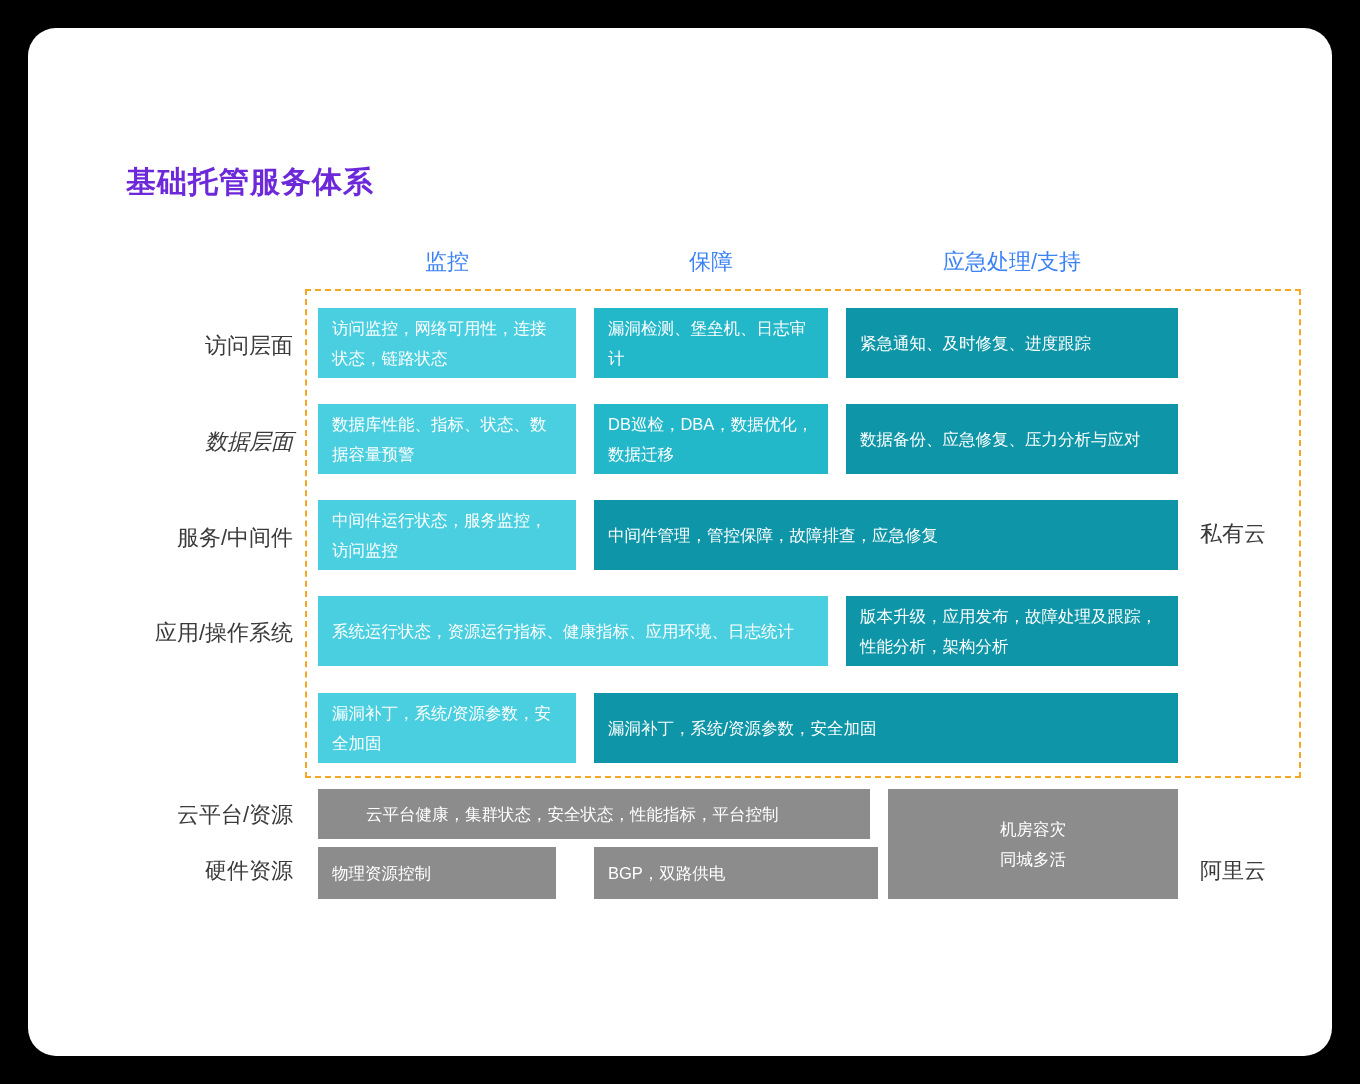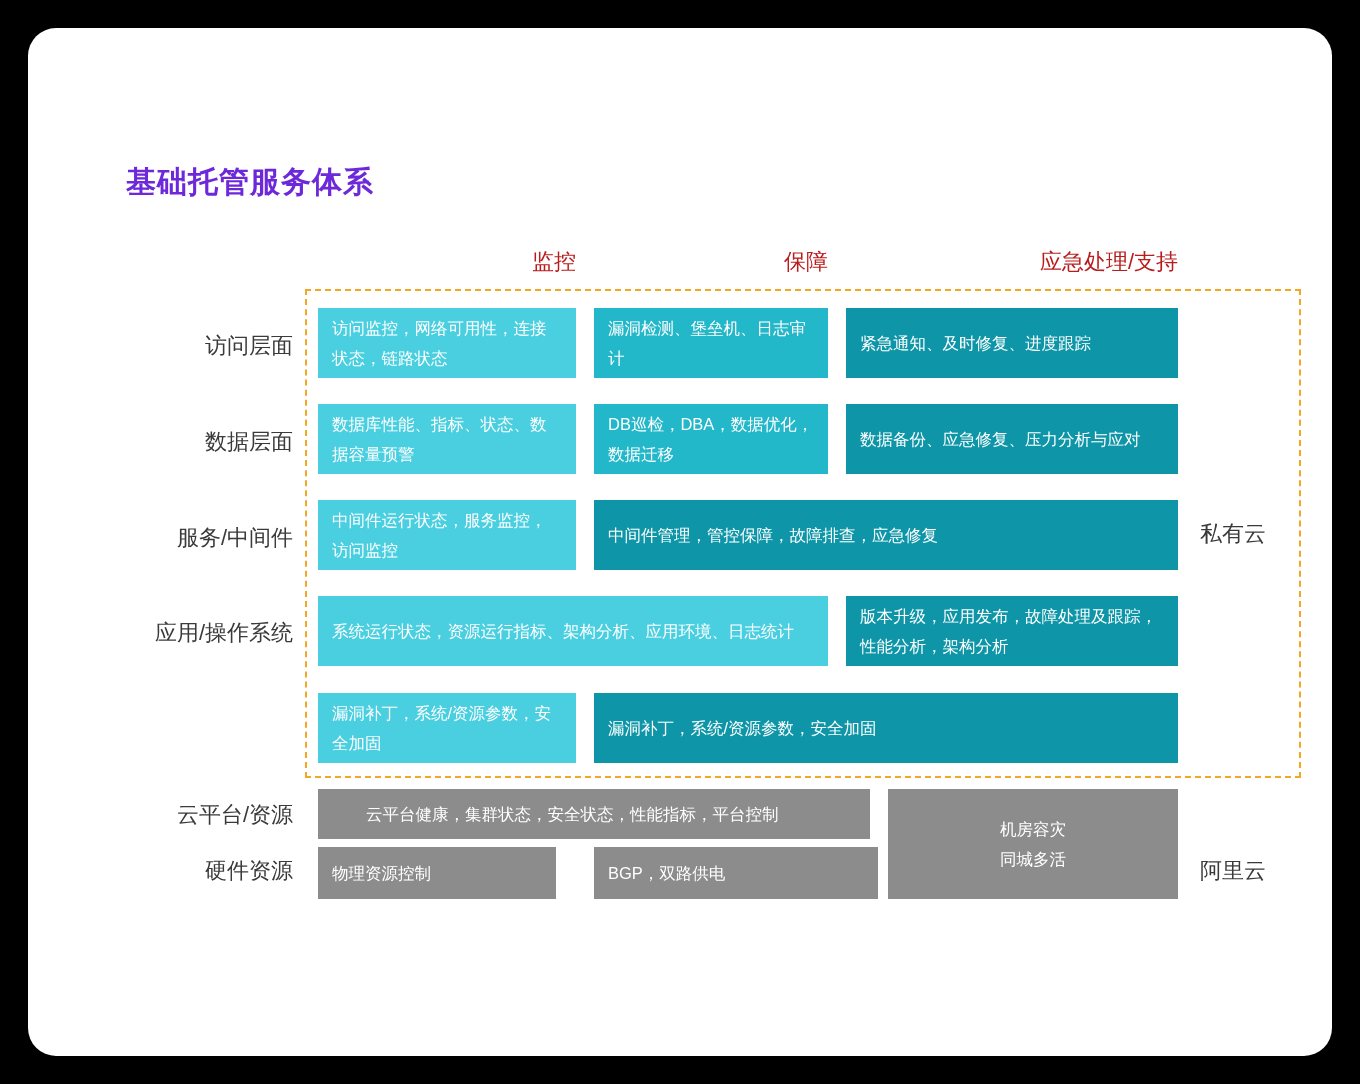--- a/index.html
+++ b/index.html
@@ -6,22 +6,22 @@
   body{width:1360px;height:1084px;font-family:"Liberation Sans","DejaVu Sans",sans-serif;}
 
   #canvas{position:relative;width:1360px;height:1084px;overflow:hidden;background:#000;}
 
   #card{position:absolute;left:28px;top:28px;width:1304px;height:1028px;
         background:#ffffff;border-radius:28px;}
 
   #title{position:absolute;left:98px;top:134px;font-size:30px;font-weight:bold;
          color:#6d28d9;letter-spacing:1px;white-space:nowrap;}
 
-  .colhead{position:absolute;top:219px;font-size:22px;color:#b91c1c;white-space:nowrap;
-           text-align:right;}
+  .colhead{position:absolute;top:219px;font-size:22px;color:#3b82f6;white-space:nowrap;
+           text-align:center;}
 
   #dashbox{position:absolute;left:277px;top:261px;width:996px;height:489px;
            border:2px dashed #f5a623;box-sizing:border-box;}
 
   .rowlabel{position:absolute;font-size:22px;color:#3a3a3a;white-space:nowrap;
             text-align:right;}
 
   .sidelabel{position:absolute;font-size:22px;color:#3a3a3a;white-space:nowrap;}
 
   .cell{position:absolute;box-sizing:border-box;color:#ffffff;
@@ -43,41 +43,41 @@
 
     <div id="title">基础托管服务体系</div>
 
     <div class="colhead" style="left:290px;width:258px;">监控</div>
     <div class="colhead" style="left:566px;width:234px;">保障</div>
     <div class="colhead" style="left:818px;width:332px;">应急处理/支持</div>
 
     <div id="dashbox"></div>
 
     <div class="rowlabel" style="left:65px;top:303px;width:200px;">访问层面</div>
-    <div class="rowlabel" style="left:65px;top:399px;width:200px;">数据层面</div>
+    <div class="rowlabel" style="left:65px;top:399px;width:200px;font-style:italic;">数据层面</div>
     <div class="rowlabel" style="left:65px;top:495px;width:200px;">服务/中间件</div>
     <div class="rowlabel" style="left:65px;top:590px;width:200px;">应用/操作系统</div>
     <div class="rowlabel" style="left:65px;top:772px;width:200px;">云平台/资源</div>
     <div class="rowlabel" style="left:65px;top:828px;width:200px;">硬件资源</div>
 
     <div class="sidelabel" style="left:1172px;top:491px;">私有云</div>
     <div class="sidelabel" style="left:1172px;top:828px;">阿里云</div>
 
     <div class="cell c-light" style="left:290px;top:280px;width:258px;height:70px;">访问监控，网络可用性，连接状态，链路状态</div>
     <div class="cell c-mid" style="left:566px;top:280px;width:234px;height:70px;">漏洞检测、堡垒机、日志审计</div>
     <div class="cell c-dark" style="left:818px;top:280px;width:332px;height:70px;">紧急通知、及时修复、进度跟踪</div>
 
     <div class="cell c-light" style="left:290px;top:376px;width:258px;height:70px;">数据库性能、指标、状态、数据容量预警</div>
     <div class="cell c-mid" style="left:566px;top:376px;width:234px;height:70px;">DB巡检，DBA，数据优化，数据迁移</div>
     <div class="cell c-dark" style="left:818px;top:376px;width:332px;height:70px;">数据备份、应急修复、压力分析与应对</div>
 
     <div class="cell c-light" style="left:290px;top:472px;width:258px;height:70px;">中间件运行状态，服务监控，访问监控</div>
     <div class="cell c-dark" style="left:566px;top:472px;width:584px;height:70px;">中间件管理，管控保障，故障排查，应急修复</div>
 
-    <div class="cell c-light" style="left:290px;top:568px;width:510px;height:70px;">系统运行状态，资源运行指标、架构分析、应用环境、日志统计</div>
+    <div class="cell c-light" style="left:290px;top:568px;width:510px;height:70px;">系统运行状态，资源运行指标、健康指标、应用环境、日志统计</div>
     <div class="cell c-dark" style="left:818px;top:568px;width:332px;height:70px;">版本升级，应用发布，故障处理及跟踪，性能分析，架构分析</div>
 
     <div class="cell c-light" style="left:290px;top:665px;width:258px;height:70px;">漏洞补丁，系统/资源参数，安全加固</div>
     <div class="cell c-dark" style="left:566px;top:665px;width:584px;height:70px;">漏洞补丁，系统/资源参数，安全加固</div>
 
     <div class="cell c-gray" style="left:290px;top:761px;width:552px;height:50px;padding-left:48px;">云平台健康，集群状态，安全状态，性能指标，平台控制</div>
 
     <div class="cell c-gray" style="left:290px;top:819px;width:238px;height:52px;">物理资源控制</div>
     <div class="cell c-gray" style="left:566px;top:819px;width:284px;height:52px;">BGP，双路供电</div>
 

